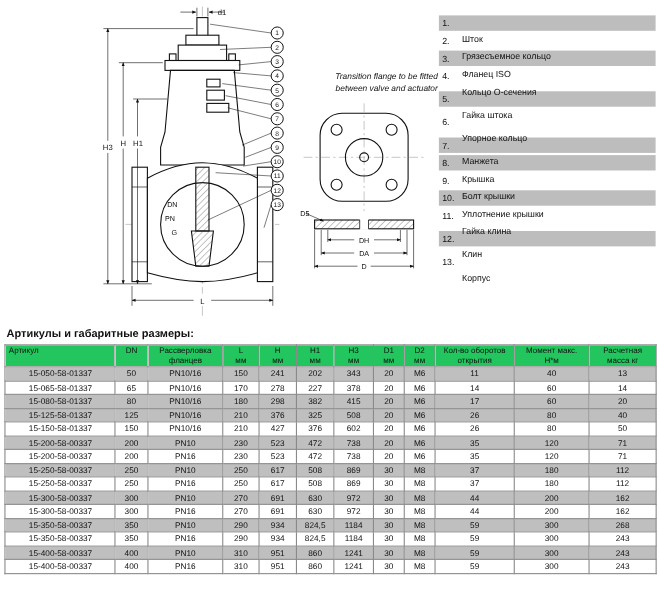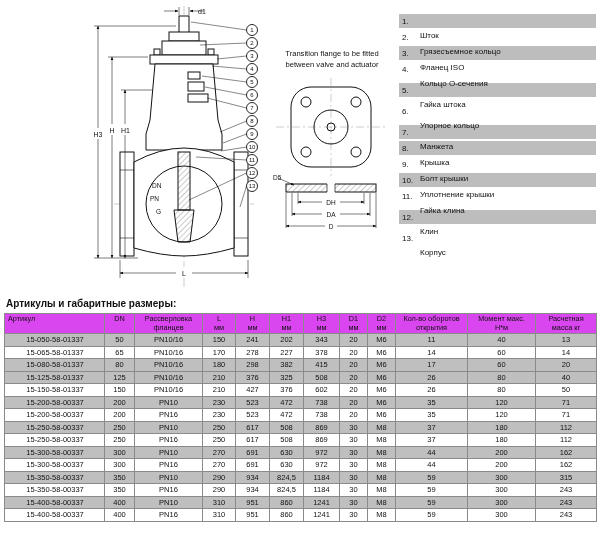--- a/index.html
+++ b/index.html
@@ -1,31 +1,31 @@
 <!DOCTYPE html>
 <html><head>
 <meta charset="utf-8">
 <style>
   html,body{margin:0;padding:0;}
   body{width:600px;height:552px;background:#fff;font-family:"Liberation Sans",sans-serif;color:#111;}
   .page{position:relative;width:600px;height:552px;overflow:hidden;background:#fff;}
   .valve-wrap{position:absolute;left:2px;top:2px;}
   .flange-wrap{position:absolute;left:266px;top:8px;width:132px;}
-  .note{margin-top:40px;font-size:7.6px;line-height:11px;text-align:center;color:#111;}
+  .note{margin-top:56px;font-size:7.6px;line-height:11px;text-align:right;color:#111;font-style:italic;}
   .flange-svg{display:block;margin-top:6px;}
   .parts{position:absolute;left:399px;top:14px;width:197px;}
   .part-item{display:flex;align-items:center;height:14px;margin-bottom:2px;padding:0 2px 0 3px;font-size:8px;}
   .part-item.shaded{background:#bdbdbd;}
   .part-item.gap{margin-top:7px;}
   .part-num{width:18px;flex:none;}
   .part-label{white-space:nowrap;margin-top:28px;}
   .table-wrap{position:absolute;left:4px;top:298px;width:592px;}
   .table-title{font-size:10px;font-weight:bold;margin:0 0 4px 2px;}
   table{border-collapse:collapse;table-layout:fixed;width:592px;}
-  th{font-weight:normal;font-size:7.3px;border:1px solid #8a8a8a;padding:1px;vertical-align:top;line-height:8.5px;background:#d946ef;text-align:center;overflow:hidden;}
+  th{font-weight:normal;font-size:7.3px;border:1px solid #8a8a8a;padding:1px;vertical-align:top;line-height:8.5px;background:#22c55e;text-align:center;overflow:hidden;}
   th:first-child{text-align:left;padding-left:3px;}
   td{font-size:7.5px;border:1px solid #8a8a8a;padding:0 2px;height:11.5px;line-height:11px;text-align:center;white-space:nowrap;overflow:hidden;}
   td.left{text-align:center;padding-left:3px;}
   tr.shaded td{background:#bfbfbf;}
 </style>
 </head>
 <body>
 
 <div class="page">
 
@@ -514,21 +514,21 @@
             <td>350</td>
             <td>PN10</td>
             <td>290</td>
             <td>934</td>
             <td>824,5</td>
             <td>1184</td>
             <td>30</td>
             <td>M8</td>
             <td>59</td>
             <td>300</td>
-            <td>315</td>
+            <td>268</td>
           </tr>
           <tr>
             <td class="left">15-350-58-00337</td>
             <td>350</td>
             <td>PN16</td>
             <td>290</td>
             <td>934</td>
             <td>824,5</td>
             <td>1184</td>
             <td>30</td>

